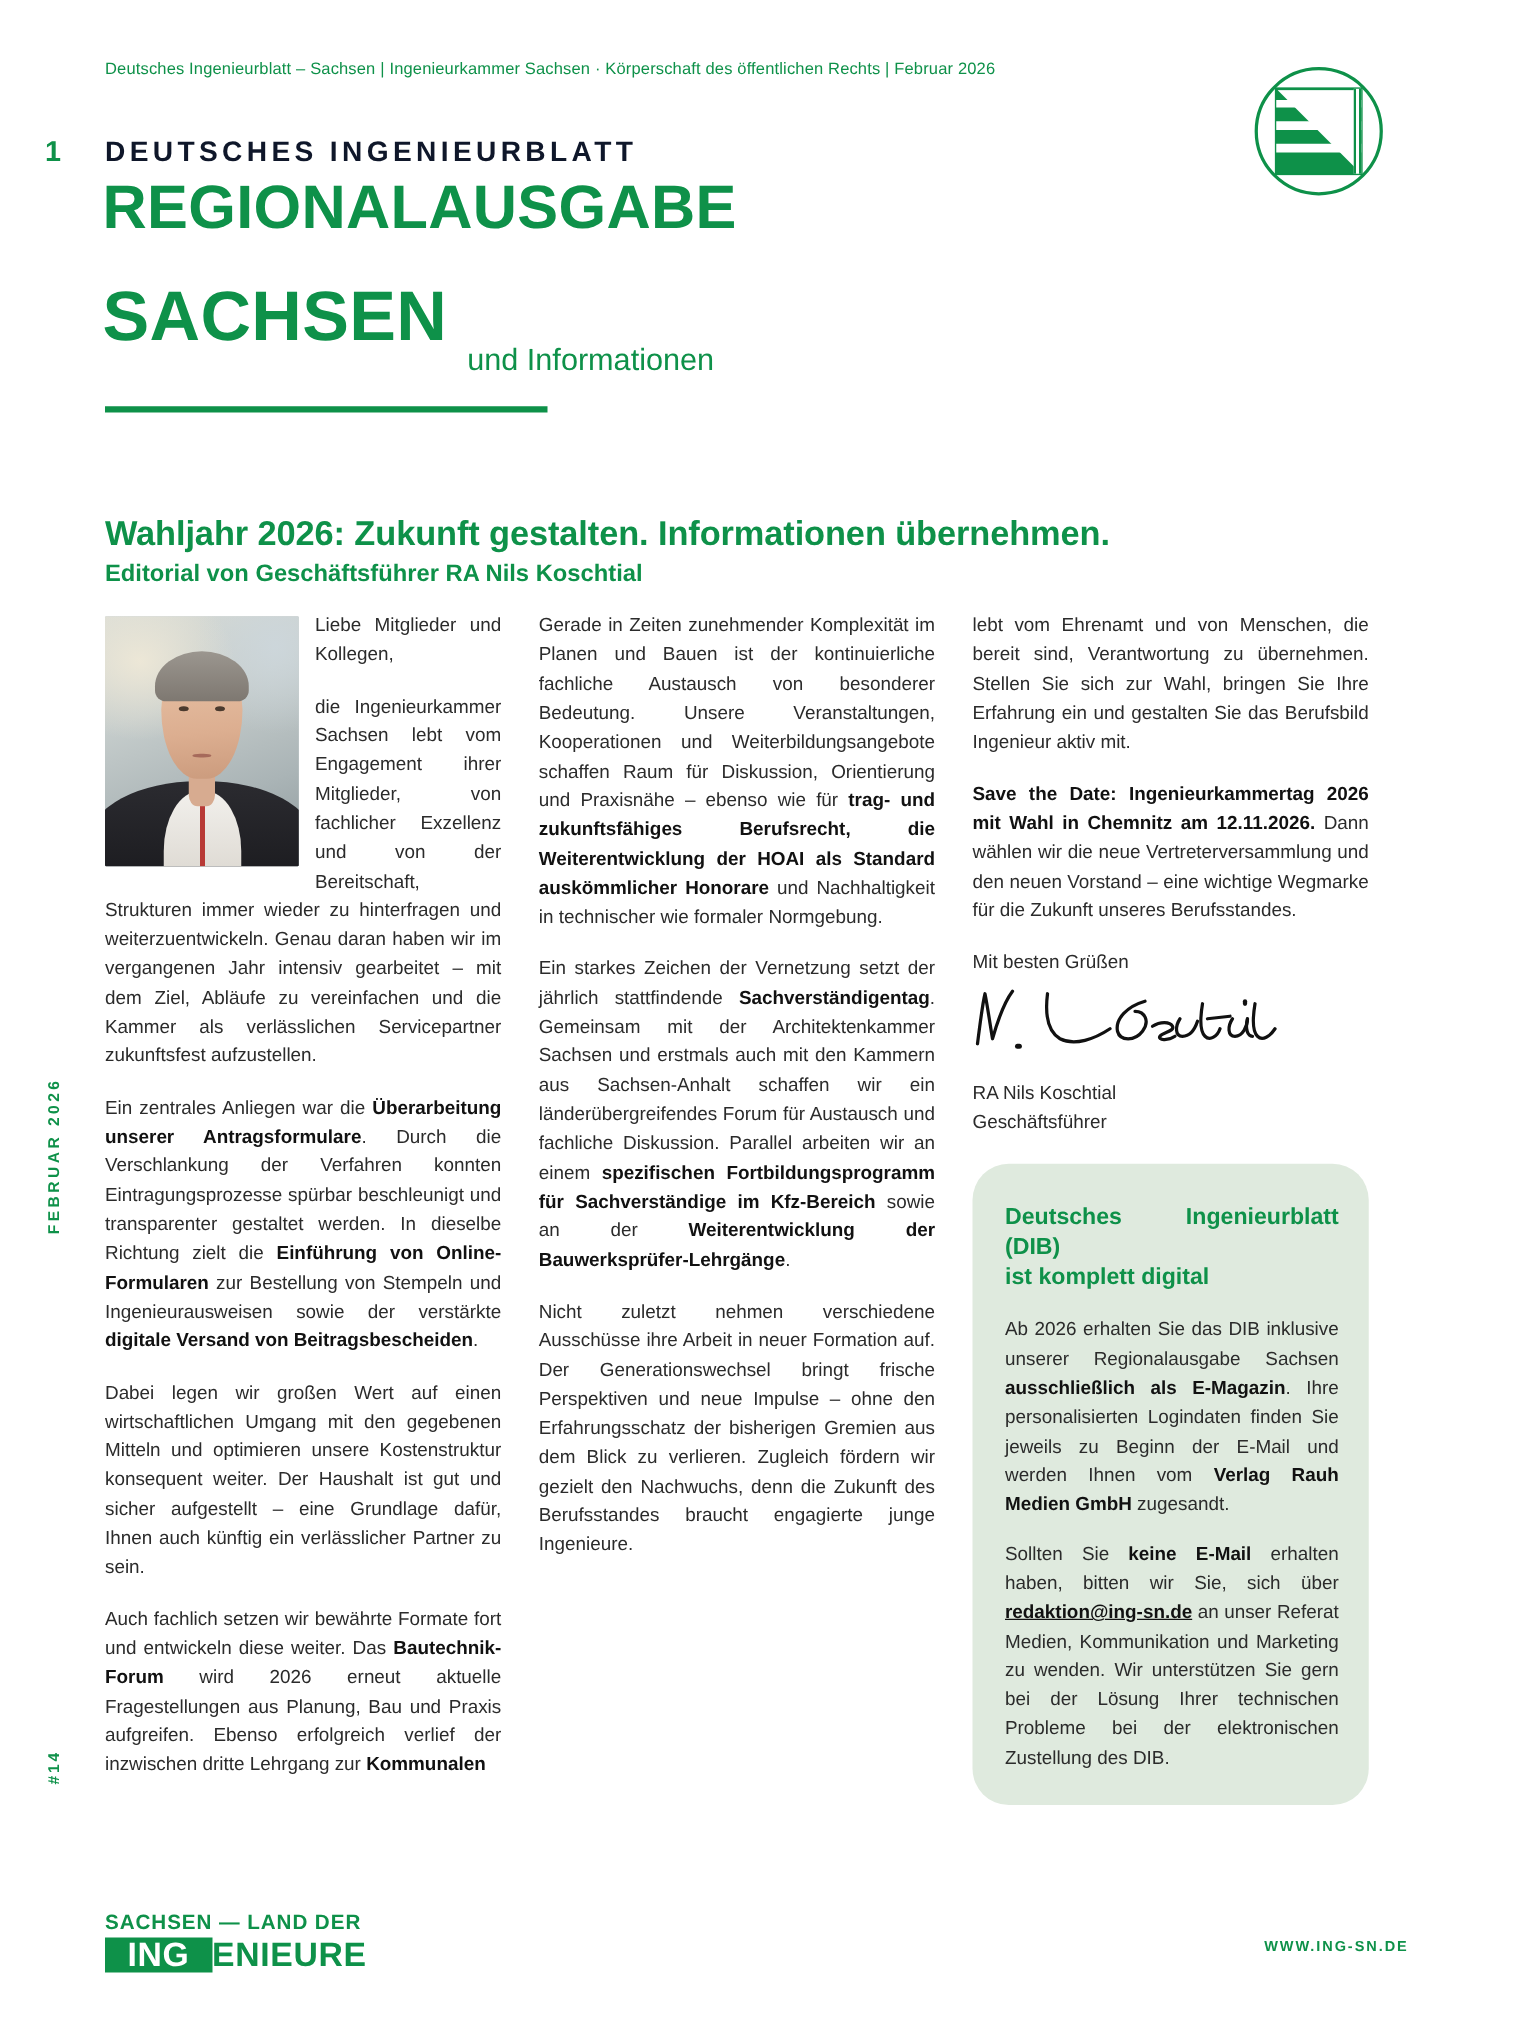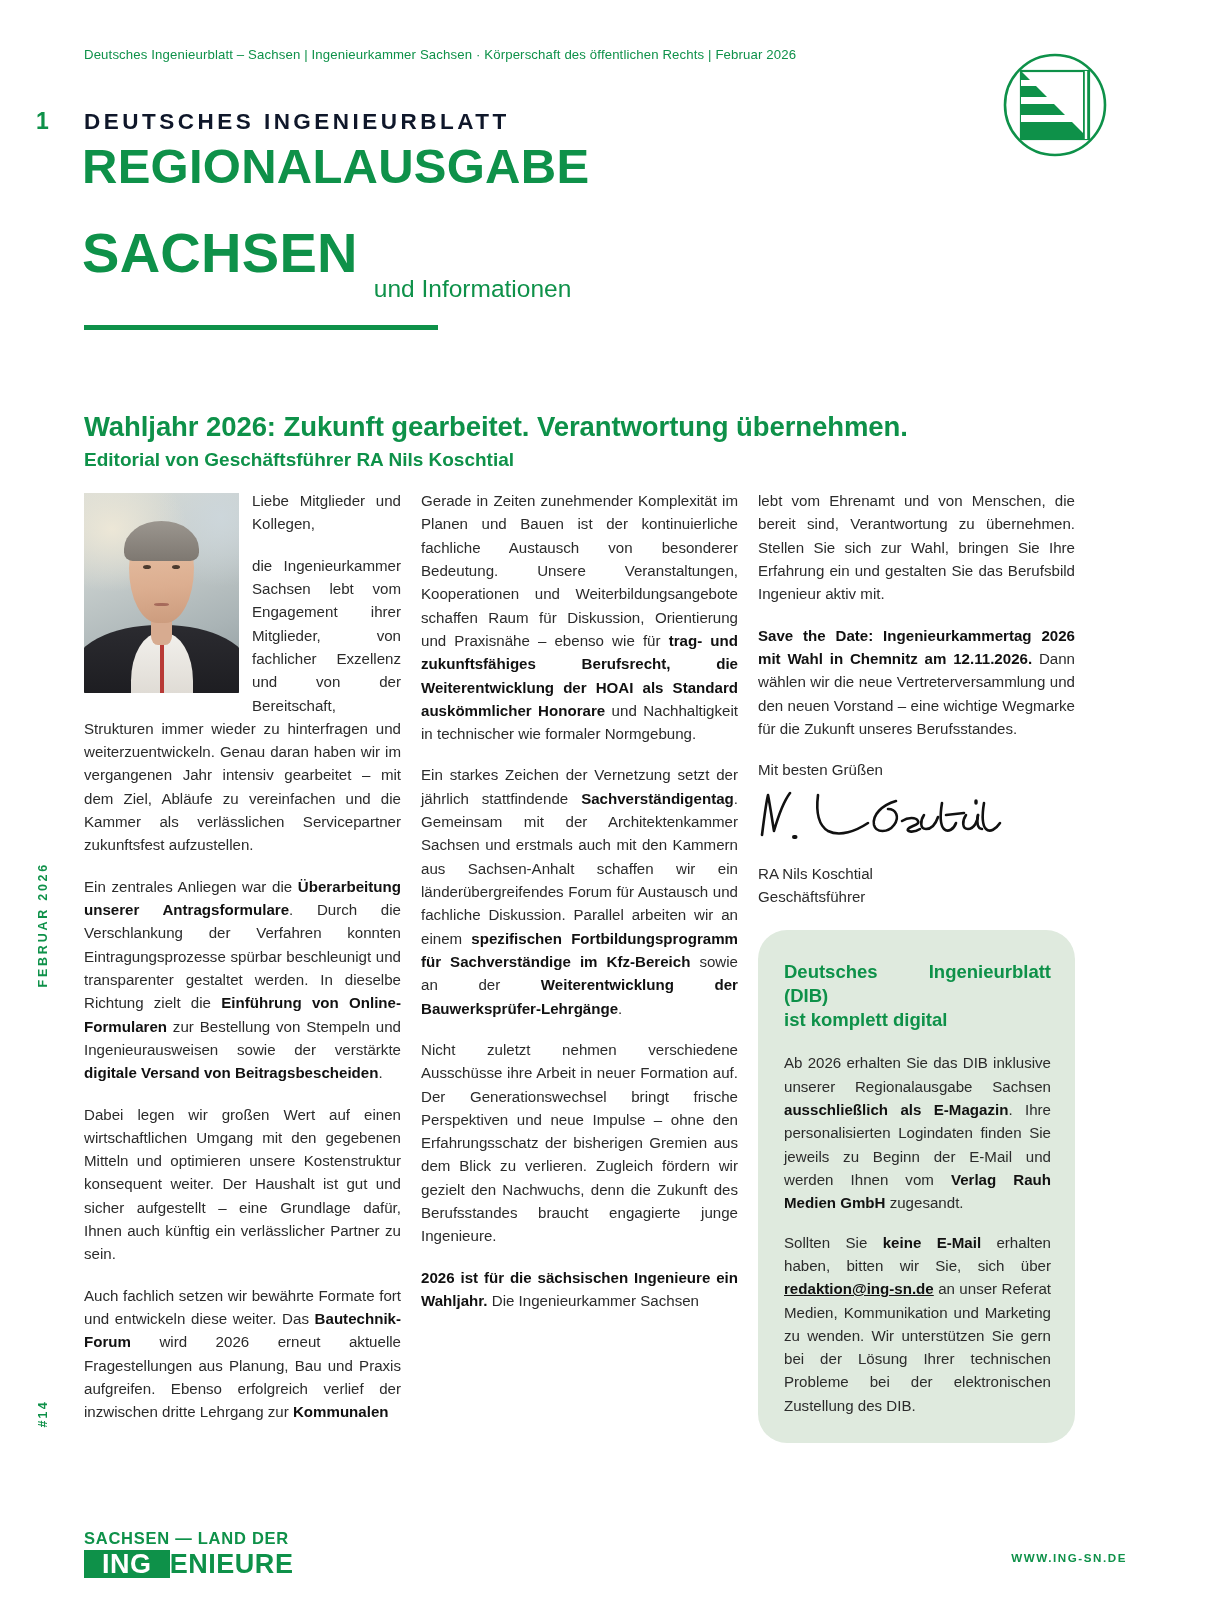--- a/index.html
+++ b/index.html
@@ -124,21 +124,21 @@
     line-height: 1.2;
   }
 
   
   .cols {
     position: absolute;
     left: 84px;
     top: 489px;
     width: 1012px;
     display: flex;
-    gap: 20px;
+    gap: 30px;
   }
   .col {
     width: 317px;
     font-size: 15.1px;
     line-height: 1.545;
     text-align: justify;
     color: #2b2b2b;
     hyphens: manual;
   }
   .col p {
@@ -341,21 +341,21 @@
   <div class="big-title-2-row">
     <span class="big-title-2">SACHSEN</span>
     <span class="subtitle">
       <br>
       <span>und Informationen</span>
     </span>
   </div>
   <div class="rule"></div>
 
   <div class="article-head">
-    <div class="article-title">Wahljahr 2026: Zukunft gearbeitet. Verantwortung übernehmen.</div>
+    <div class="article-title">Wahljahr 2026: Zukunft gestalten. Informationen übernehmen.</div>
     <div class="article-sub">Editorial von Geschäftsführer RA Nils Koschtial</div>
   </div>
 
   <div class="cols">
 
     <div class="col">
       <div class="portrait">
         <div class="bg-blur"></div>
         <div class="shoulders"></div>
         <div class="shirt"></div>
@@ -371,21 +371,20 @@
       <p><span>die Ingenieurkammer Sachsen lebt vom Engagement ihrer Mitglieder, von fachlicher Exzellenz und von der Bereitschaft, Strukturen immer wieder zu hinterfragen und weiterzuentwickeln. Genau daran haben wir im vergangenen Jahr intensiv gearbeitet – mit dem Ziel, Abläufe zu vereinfachen und die Kammer als verlässlichen Servicepartner zukunftsfest aufzustellen.</span></p>
       <p><span>Ein zentrales Anliegen war die </span><b>Überarbeitung unserer Antragsformulare</b><span>. Durch die Verschlankung der Verfahren konnten Eintragungsprozesse spürbar beschleunigt und transparenter gestaltet werden. In dieselbe Richtung zielt die </span><b>Einführung von Online-Formularen</b><span> zur Bestellung von Stempeln und Ingenieurausweisen sowie der verstärkte </span><b>digitale Versand von Beitragsbescheiden</b><span>.</span></p>
       <p><span>Dabei legen wir großen Wert auf einen wirtschaftlichen Umgang mit den gegebenen Mitteln und optimieren unsere Kostenstruktur konsequent weiter. Der Haushalt ist gut und sicher aufgestellt – eine Grundlage dafür, Ihnen auch künftig ein verlässlicher Partner zu sein.</span></p>
       <p class="tight"><span>Auch fachlich setzen wir bewährte Formate fort und entwickeln diese weiter. Das </span><b>Bautechnik-Forum</b><span> wird 2026 erneut aktuelle Fragestellungen aus Planung, Bau und Praxis aufgreifen. Ebenso erfolgreich verlief der inzwischen dritte Lehrgang zur </span><b>Kommunalen</b></p>
     </div>
 
     <div class="col">
       <p><span>Gerade in Zeiten zunehmender Komplexität im Planen und Bauen ist der kontinuierliche fachliche Austausch von besonderer Bedeutung. Unsere Veranstaltungen, Kooperationen und Weiterbildungsangebote schaffen Raum für Diskussion, Orientierung und Praxisnähe – ebenso wie für </span><b>trag- und zukunftsfähiges Berufsrecht, die Weiterentwicklung der HOAI als Standard auskömmlicher Honorare</b><span> und Nachhaltigkeit in technischer wie formaler Normgebung.</span></p>
       <p><span>Ein starkes Zeichen der Vernetzung setzt der jährlich stattfindende </span><b>Sachverständigentag</b><span>. Gemeinsam mit der Architektenkammer Sachsen und erstmals auch mit den Kammern aus Sachsen-Anhalt schaffen wir ein länderübergreifendes Forum für Austausch und fachliche Diskussion. Parallel arbeiten wir an einem </span><b>spezifischen Fortbildungsprogramm für Sachverständige im Kfz-Bereich</b><span> sowie an der </span><b>Weiterentwicklung der Bauwerksprüfer-Lehrgänge</b><span>.</span></p>
       <p><span>Nicht zuletzt nehmen verschiedene Ausschüsse ihre Arbeit in neuer Formation auf. Der Generationswechsel bringt frische Perspektiven und neue Impulse – ohne den Erfahrungsschatz der bisherigen Gremien aus dem Blick zu verlieren. Zugleich fördern wir gezielt den Nachwuchs, denn die Zukunft des Berufsstandes braucht engagierte junge Ingenieure.</span></p>
-      <p class="tight"><b>2026 ist für die sächsischen Ingenieure ein Wahljahr.</b><span> Die Ingenieurkammer Sachsen</span></p>
     </div>
 
     <div class="col">
       <p><span>lebt vom Ehrenamt und von Menschen, die bereit sind, Verantwortung zu übernehmen. Stellen Sie sich zur Wahl, bringen Sie Ihre Erfahrung ein und gestalten Sie das Berufsbild Ingenieur aktiv mit.</span></p>
       <p><b>Save the Date: Ingenieurkammertag 2026 mit Wahl in Chemnitz am 12.11.2026.</b><span> Dann wählen wir die neue Vertreterversammlung und den neuen Vorstand – eine wichtige Wegmarke für die Zukunft unseres Berufsstandes.</span></p>
       <p style="text-align:left;margin-bottom:4px"><span>Mit besten Grüßen</span></p>
 
       <span class="sig">
         <svg width="250" height="64" viewBox="0 0 250 64" aria-hidden="true">
           <g fill="none" stroke="#111" stroke-width="2.6" stroke-linecap="round" stroke-linejoin="round">

